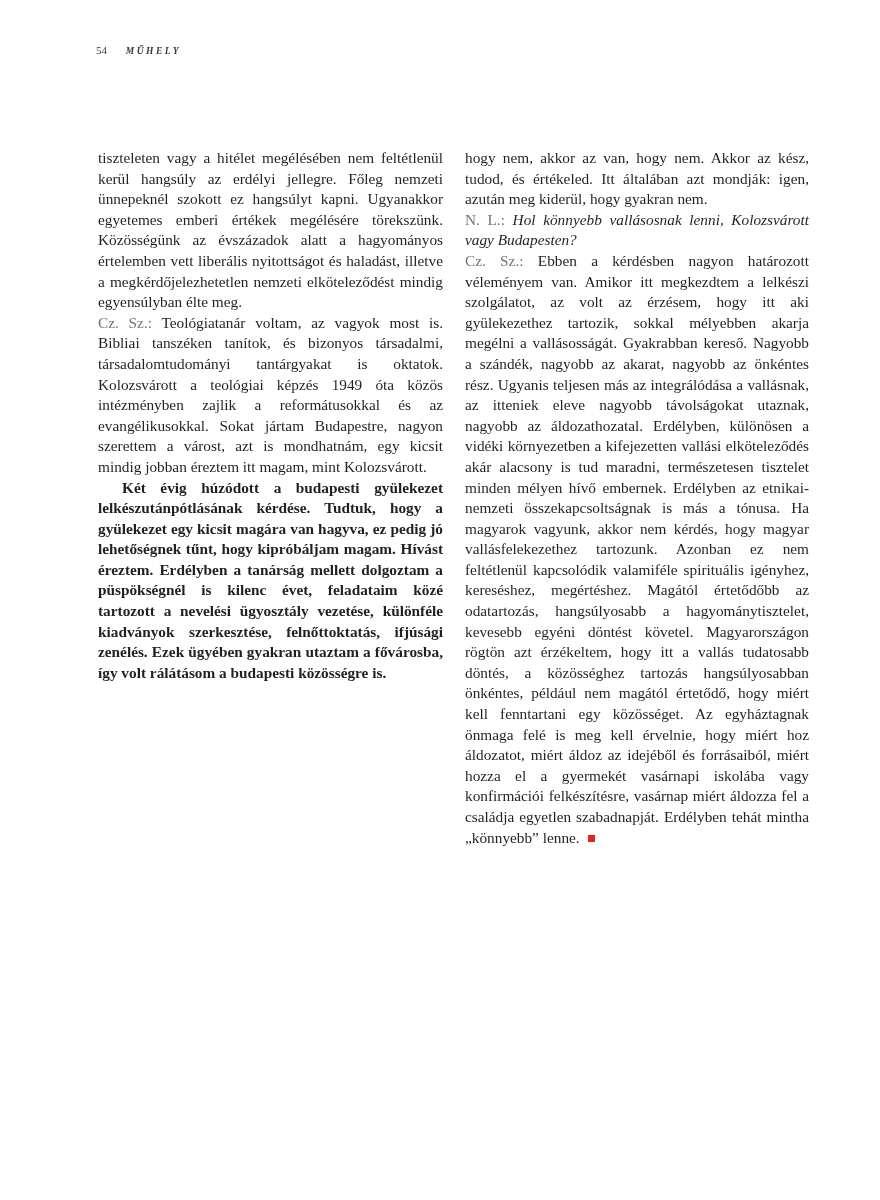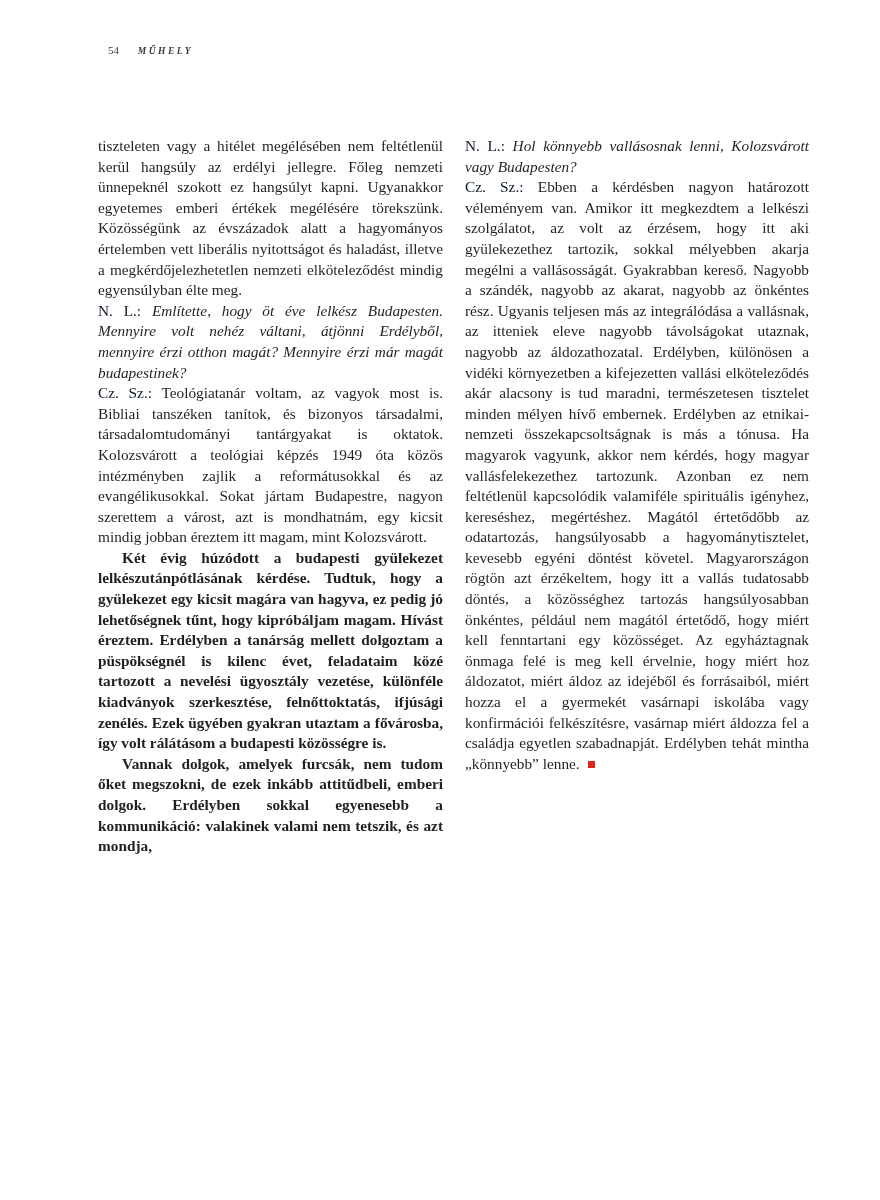--- a/index.html
+++ b/index.html
@@ -1,53 +1,49 @@
 <!DOCTYPE html>
 <html><head>
 <meta charset="utf-8">
 <style>
   html, body { margin: 0; padding: 0; background: #ffffff; }
   body { width: 880px; height: 1200px; position: relative; overflow: hidden;
          font-family: "Liberation Serif", "DejaVu Serif", serif; color: #231f20; }
-  .running-head { position: absolute; left: 108px; top: 44px; font-size: 11px; color: #3a3a3a; }
+  .running-head { position: absolute; left: 96px; top: 44px; font-size: 11px; color: #3a3a3a; }
   .running-head .pageno { display: inline-block; margin-right: 16px; }
   .running-head .section { font-style: italic; font-weight: bold; letter-spacing: 2.5px; font-size: 9.5px; }
-  .column { position: absolute; top: 136px; width: 345px; font-size: 15.3px; line-height: 20.6px;
+  .column { position: absolute; top: 148px; width: 345px; font-size: 15.3px; line-height: 20.6px;
             text-align: justify; hyphens: manual; }
   .col-left { left: 98px; }
   .col-right { left: 465px; width: 344px; }
   .column p { margin: 0; }
   .column p.indent { text-indent: 24px; font-weight: bold; }
-  .speaker { color: #0f172a; }
+  .speaker { color: #737373; }
   .question { font-style: italic; font-weight: normal; }
   .end-mark { display: inline-block; width: 7px; height: 7px; background: #e1251b; margin-left: 8px; vertical-align: 1px; }
 </style>
 </head>
 <body>
 
 <div class="running-head">
   <span class="pageno">54</span>
   <span class="section">MŰHELY</span>
 </div>
 
 <div class="column col-left">
   <p>tiszteleten vagy a hitélet megélésében nem feltétlenül kerül hangsúly az erdélyi jellegre. Főleg nemzeti ünnepeknél szokott ez hangsúlyt kapni. Ugyanakkor egyetemes emberi értékek megélésére törekszünk. Közösségünk az évszázadok alatt a hagyományos értelemben vett liberális nyitottságot és haladást, illetve a megkérdőjelezhetetlen nemzeti elköteleződést mindig egyensúlyban élte meg.</p>
   <p>
-    <span class="speaker">N. L.:</span>
-    <span class="question">Említette, hogy öt éve lelkész Budapesten. Mennyire volt nehéz váltani, átjönni Erdélyből, mennyire érzi otthon magát? Mennyire érzi már magát budapestinek?</span>
-  </p>
-  <p>
     <span class="speaker">Cz. Sz.:</span>
     <span>Teológiatanár voltam, az vagyok most is. Bibliai tanszéken tanítok, és bizonyos társadalmi, társadalomtudományi tantárgyakat is oktatok. Kolozsvárott a teológiai képzés 1949 óta közös intézményben zajlik a reformátusokkal és az evangélikusokkal. Sokat jártam Budapestre, nagyon szerettem a várost, azt is mondhatnám, egy kicsit mindig jobban éreztem itt magam, mint Kolozsvárott.</span>
   </p>
   <p class="indent">Két évig húzódott a budapesti gyülekezet lelkészutánpótlásának kérdése. Tudtuk, hogy a gyülekezet egy kicsit magára van hagyva, ez pedig jó lehetőségnek tűnt, hogy kipróbáljam magam. Hívást éreztem. Erdélyben a tanárság mellett dolgoztam a püspökségnél is kilenc évet, feladataim közé tartozott a nevelési ügyosztály vezetése, különféle kiadványok szerkesztése, felnőttoktatás, ifjúsági zenélés. Ezek ügyében gyakran utaztam a fővárosba, így volt rálátásom a budapesti közösségre is.</p>
-  <p class="indent">Vannak dolgok, amelyek furcsák, nem tudom őket megszokni, de ezek inkább attitűdbeli, emberi dolgok. Erdélyben sokkal egyenesebb a kommunikáció: valakinek valami nem tetszik, és azt mondja,</p>
 </div>
 
 <div class="column col-right">
+  <p>hogy nem, akkor az van, hogy nem. Akkor az kész, tudod, és értékeled. Itt általában azt mondják: igen, azután meg kiderül, hogy gyakran nem.</p>
   <p>
     <span class="speaker">N. L.:</span>
     <span class="question">Hol könnyebb vallásosnak lenni, Kolozsvárott vagy Budapesten?</span>
   </p>
   <p>
     <span class="speaker">Cz. Sz.:</span>
     <span>Ebben a kérdésben nagyon határozott véleményem van. Amikor itt megkezdtem a lelkészi szolgálatot, az volt az érzésem, hogy itt aki gyülekezethez tartozik, sokkal mélyebben akarja megélni a vallásosságát. Gyakrabban kereső. Nagyobb a szándék, nagyobb az akarat, nagyobb az önkéntes rész. Ugyanis teljesen más az integrálódása a vallásnak, az itteniek eleve nagyobb távolságokat utaznak, nagyobb az áldozathozatal. Erdélyben, különösen a vidéki környezetben a kifejezetten vallási elköteleződés akár alacsony is tud maradni, természetesen tisztelet minden mélyen hívő embernek. Erdélyben az etnikai-nemzeti összekapcsoltságnak is más a tónusa. Ha magyarok vagyunk, akkor nem kérdés, hogy magyar vallásfelekezethez tartozunk. Azonban ez nem feltétlenül kapcsolódik valamiféle spirituális igényhez, kereséshez, megértéshez. Magától értetődőbb az odatartozás, hangsúlyosabb a hagyománytisztelet, kevesebb egyéni döntést követel. Magyarországon rögtön azt érzékeltem, hogy itt a vallás tudatosabb döntés, a közösséghez tartozás hangsúlyosabban önkéntes, például nem magától értetődő, hogy miért kell fenntartani egy közösséget. Az egyháztagnak önmaga felé is meg kell érvelnie, hogy miért hoz áldozatot, miért áldoz az idejéből és forrásaiból, miért hozza el a gyermekét vasárnapi iskolába vagy konfirmációi felkészítésre, vasárnap miért áldozza fel a családja egyetlen szabadnapját. Erdélyben tehát mintha „könnyebb” lenne.</span><span class="end-mark"></span>
   </p>
 </div>
 

